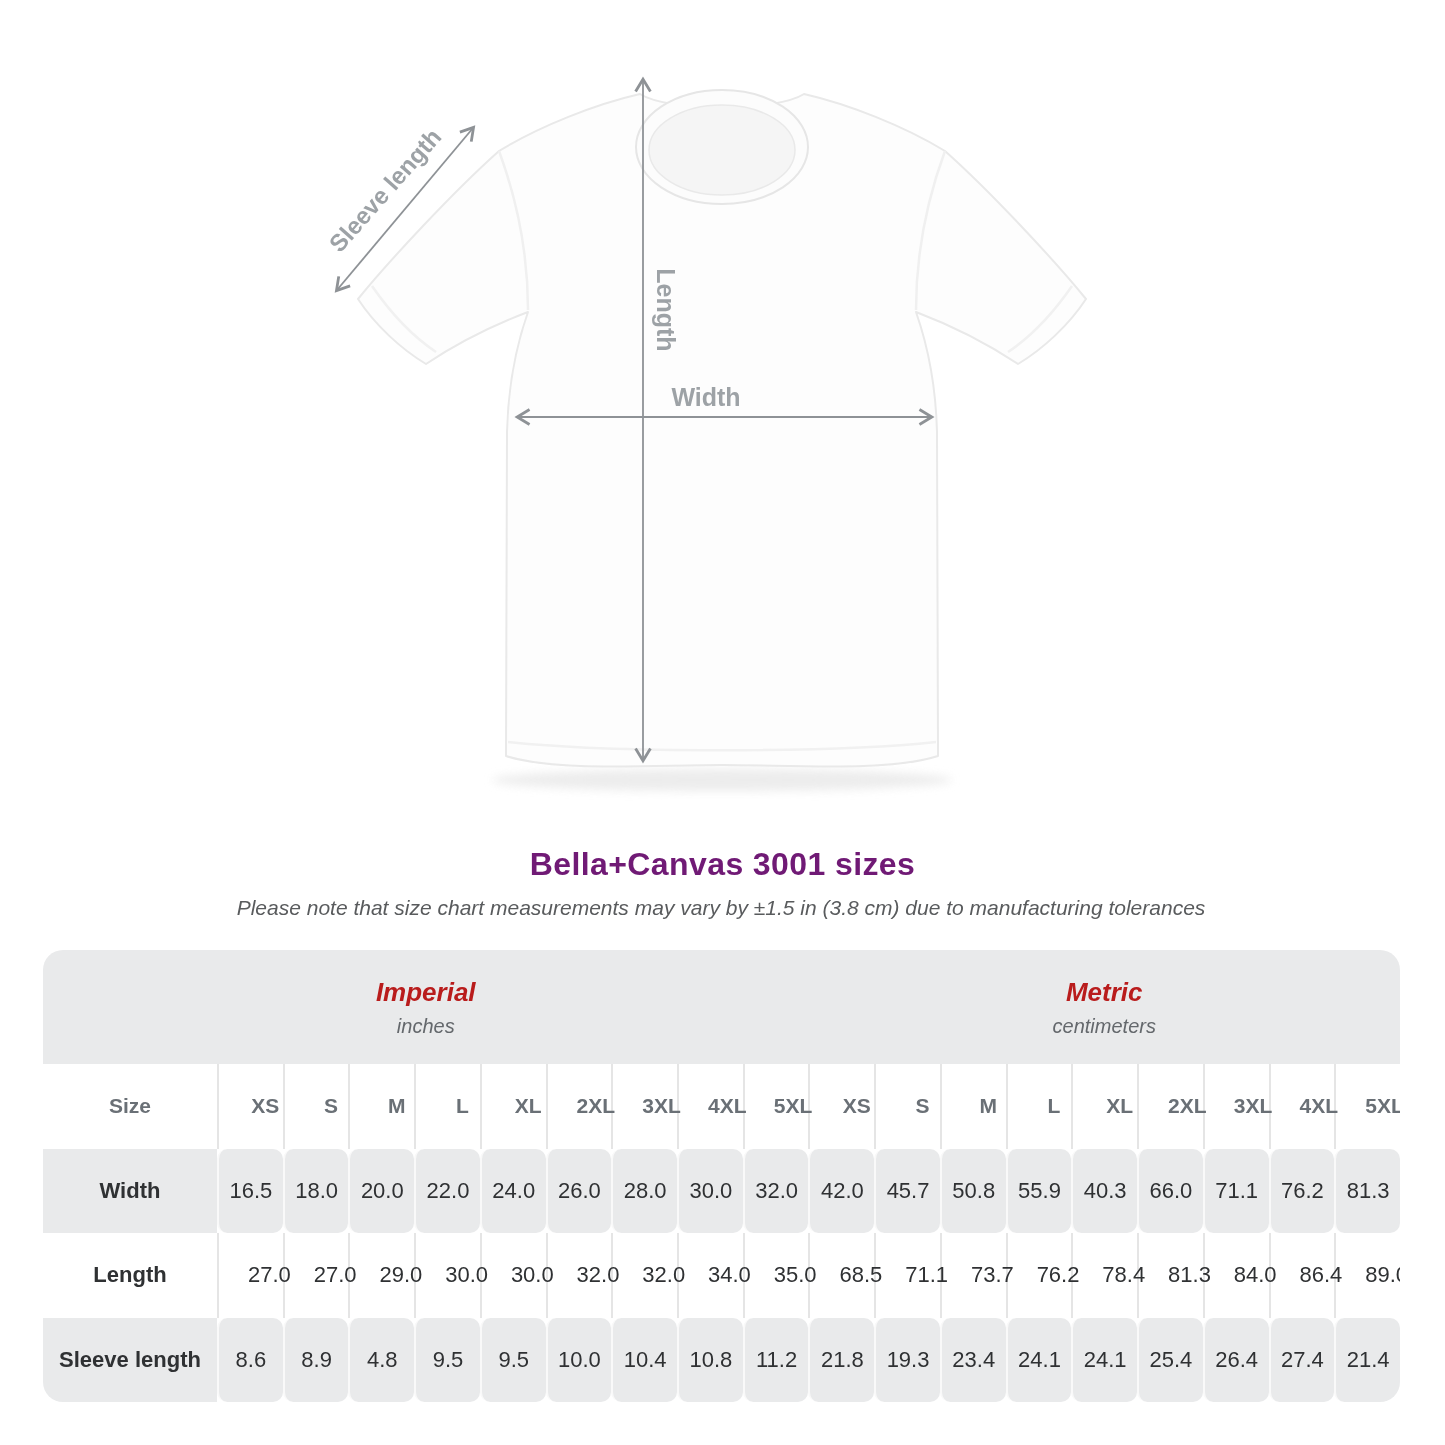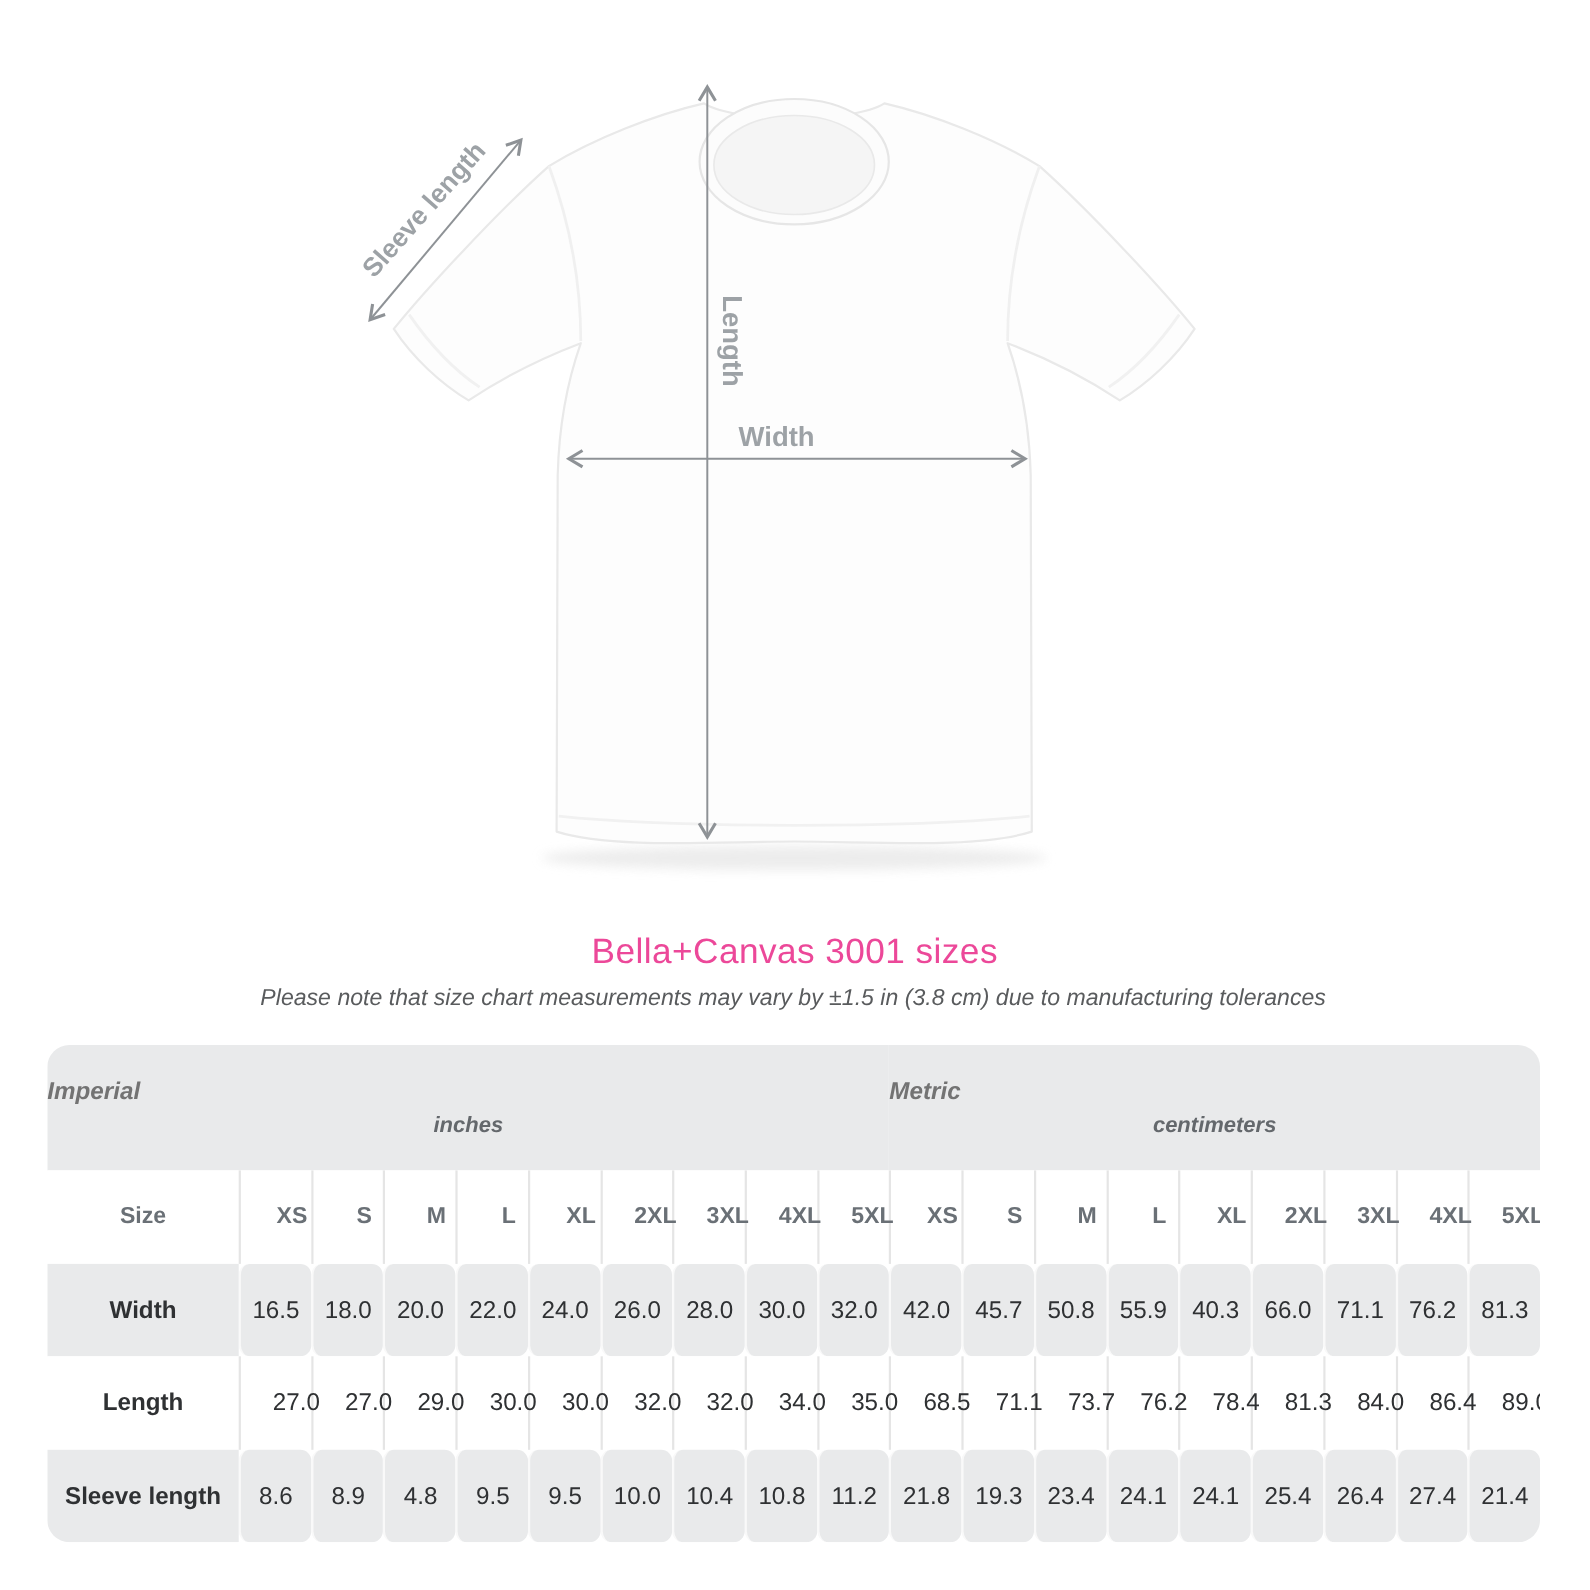--- a/index.html
+++ b/index.html
@@ -4,41 +4,41 @@
 <style>
   html,body{margin:0;padding:0;background:#ffffff;}
   body{
     width:1445px;height:1445px;position:relative;overflow:hidden;
     font-family:"Liberation Sans", sans-serif;
   }
   .diagram{position:absolute;top:0;left:0;}
 
   .page-title{
     position:absolute;top:846px;left:0;width:1445px;text-align:center;
-    font-size:32px;font-weight:normal;color:#ec4899;letter-spacing:.4px;
+    font-size:32px;font-weight:bold;color:#701a75;letter-spacing:.4px;
   }
   .page-subtitle{
     position:absolute;top:896px;left:0;width:1442px;text-align:center;
     font-size:21px;font-style:italic;color:#595b5d;
   }
 
   .size-table-wrap{
     position:absolute;top:950px;left:43px;width:1357px;height:452px;
     border-radius:20px;overflow:hidden;background:#ffffff;
   }
   table.size-table{
     width:1357px;height:452px;border-collapse:separate;border-spacing:0;
     table-layout:fixed;
   }
   col.label-col{width:174px;}
   tr.group-row{height:108px;}
   tr.group-row td{background:#e9eaeb;vertical-align:middle;padding:0;}
   td.group-imperial{padding-left:56px;}
-  .group-label{font-size:22px;font-weight:bold;font-style:italic;color:#737373;text-align:left;}
-  .group-unit{font-size:20px;font-style:italic;color:#64686c;text-align:center;margin-top:7px;font-weight:bold;}
+  .group-label{font-size:26px;font-weight:bold;font-style:italic;color:#b91c1c;text-align:center;}
+  .group-unit{font-size:20px;font-style:italic;color:#64686c;text-align:center;margin-top:7px;}
 
   tr.cells{height:80px;}
   tr.cells td{text-align:center;vertical-align:middle;font-size:22px;color:#2f3133;padding:0;}
   td.row-label, tr.header-row td{font-weight:bold;color:#6a7076;font-size:21px;}
 
   tr.r-white td{background:#ffffff;}
   tr.r-gray  td{background:#e9eaeb;}
   tr.r-white td + td{border-left:2px solid #e5e5e5;padding-left:29px;}
   tr.r-gray  td + td{border-left:2px solid #f9f9f9;border-radius:10px;}
 </style>

